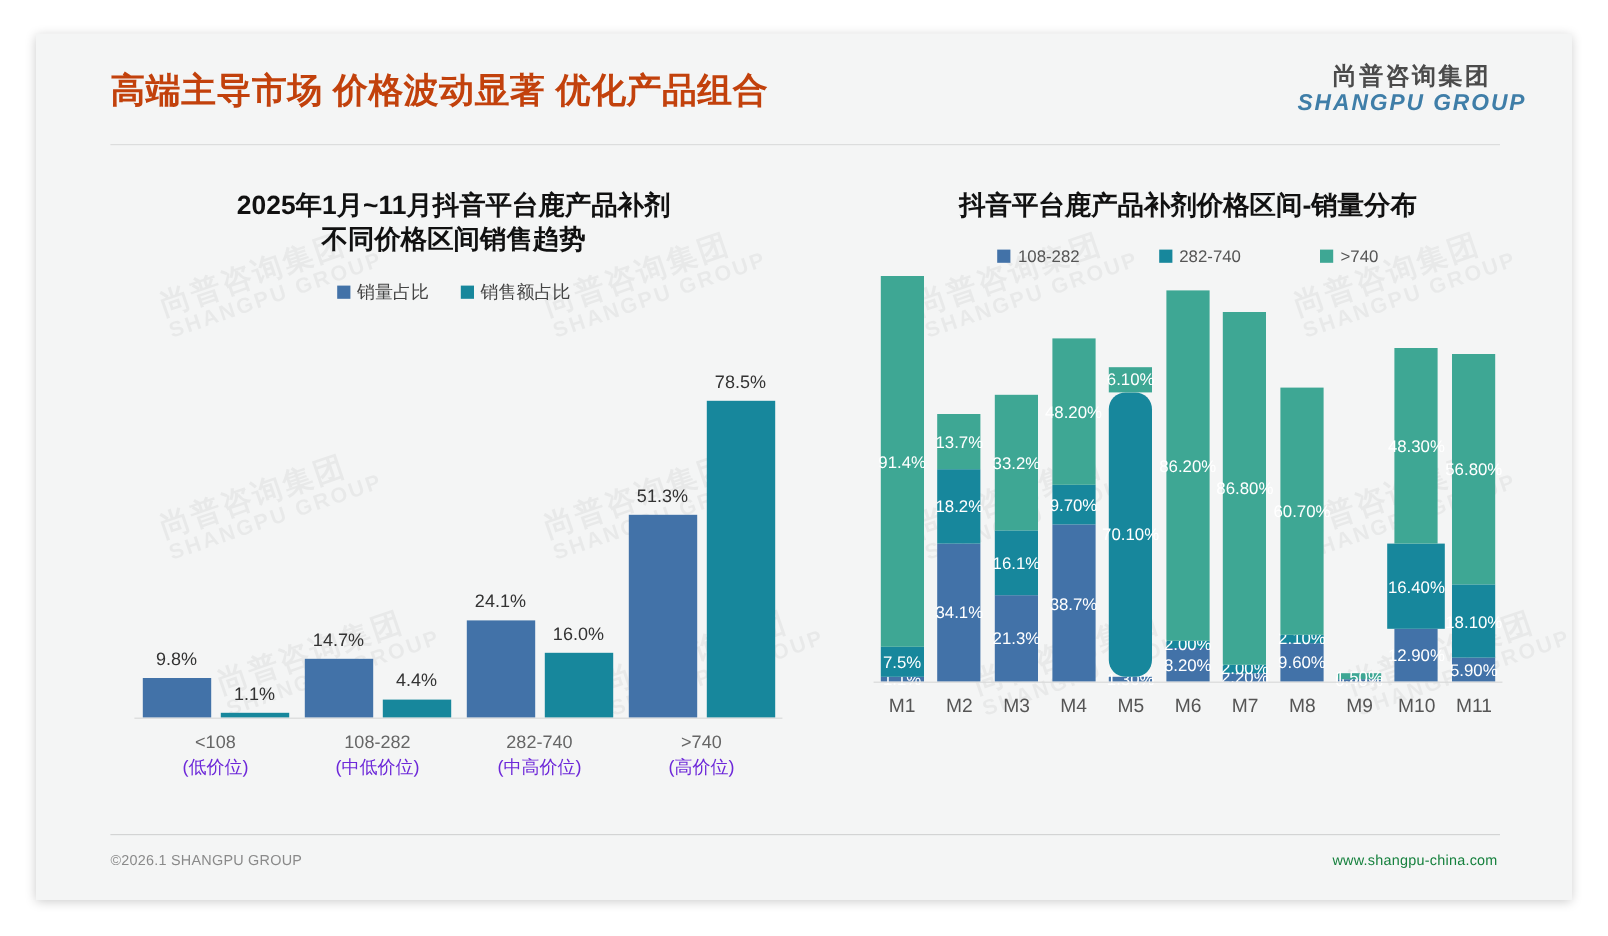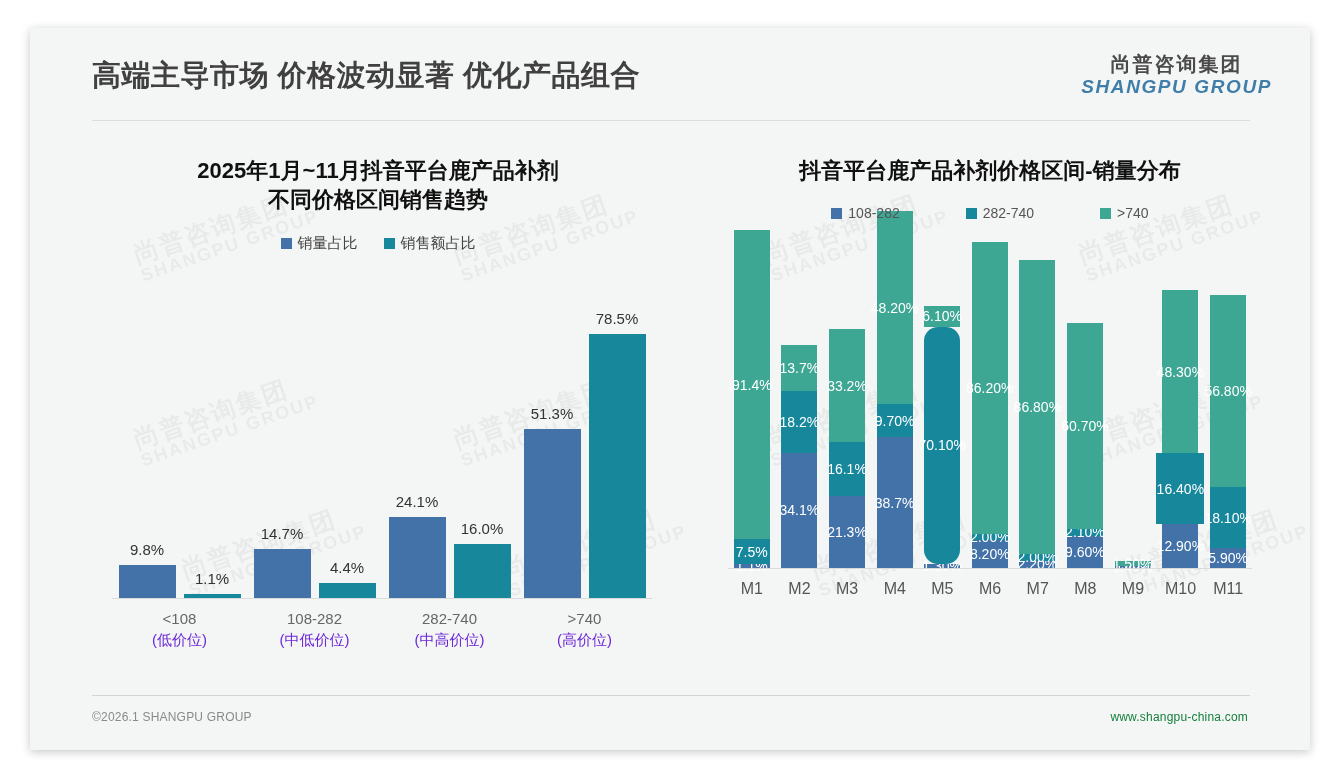--- a/index.html
+++ b/index.html
@@ -15,21 +15,21 @@
     width: 1280px; height: 722px;
     background: #f4f5f5;
     box-shadow: 0 2px 9px rgba(0,0,0,0.22);
     overflow: hidden;
   }
 
   
   #header { position: absolute; left: 0; top: 0; width: 100%; height: 92px; }
   #main-title {
     position: absolute; left: 62px; top: 28px;
-    font-size: 29px; font-weight: bold; color: #404040;
+    font-size: 29px; font-weight: bold; color: #c2410c;
     letter-spacing: 0.5px; white-space: nowrap;
   }
   #logo { position: absolute; right: 38px; top: 26px; text-align: center; line-height: 1; }
   #logo-cn { font-size: 20px; font-weight: bold; color: #4b4b4b; letter-spacing: 2px; }
   #logo-en {
     font-size: 19px; font-weight: bold; font-style: italic;
     color: #3f7ea8; letter-spacing: 1.6px; margin-top: 3px;
   }
   #header-rule {
     position: absolute; left: 62px; top: 92px; width: 1158px; height: 1px;
@@ -296,21 +296,21 @@
               <span class="slab">33.2%</span>
             </div>
           </div>
           <div class="stack">
             <div class="seg" style="height: 130.806px; background: rgb(66, 114, 168);">
               <span class="slab">38.7%</span>
             </div>
             <div class="seg" style="height: 32.786px; background: rgb(23, 135, 156);">
               <span class="slab">9.70%</span>
             </div>
-            <div class="seg" style="height: 193px; background: rgb(62, 167, 148);">
+            <div class="seg" style="height: 122px; background: rgb(62, 167, 148);">
               <span class="slab">48.20%</span>
             </div>
           </div>
           <div class="stack">
             <div class="seg" style="height: 4.394px; background: rgb(66, 114, 168);">
               <span class="slab">1.30%</span>
             </div>
             <div class="seg" style="height: 236.938px; background: rgb(23, 135, 156); border-radius: 14px;">
               <span class="slab">70.10%</span>
             </div>

